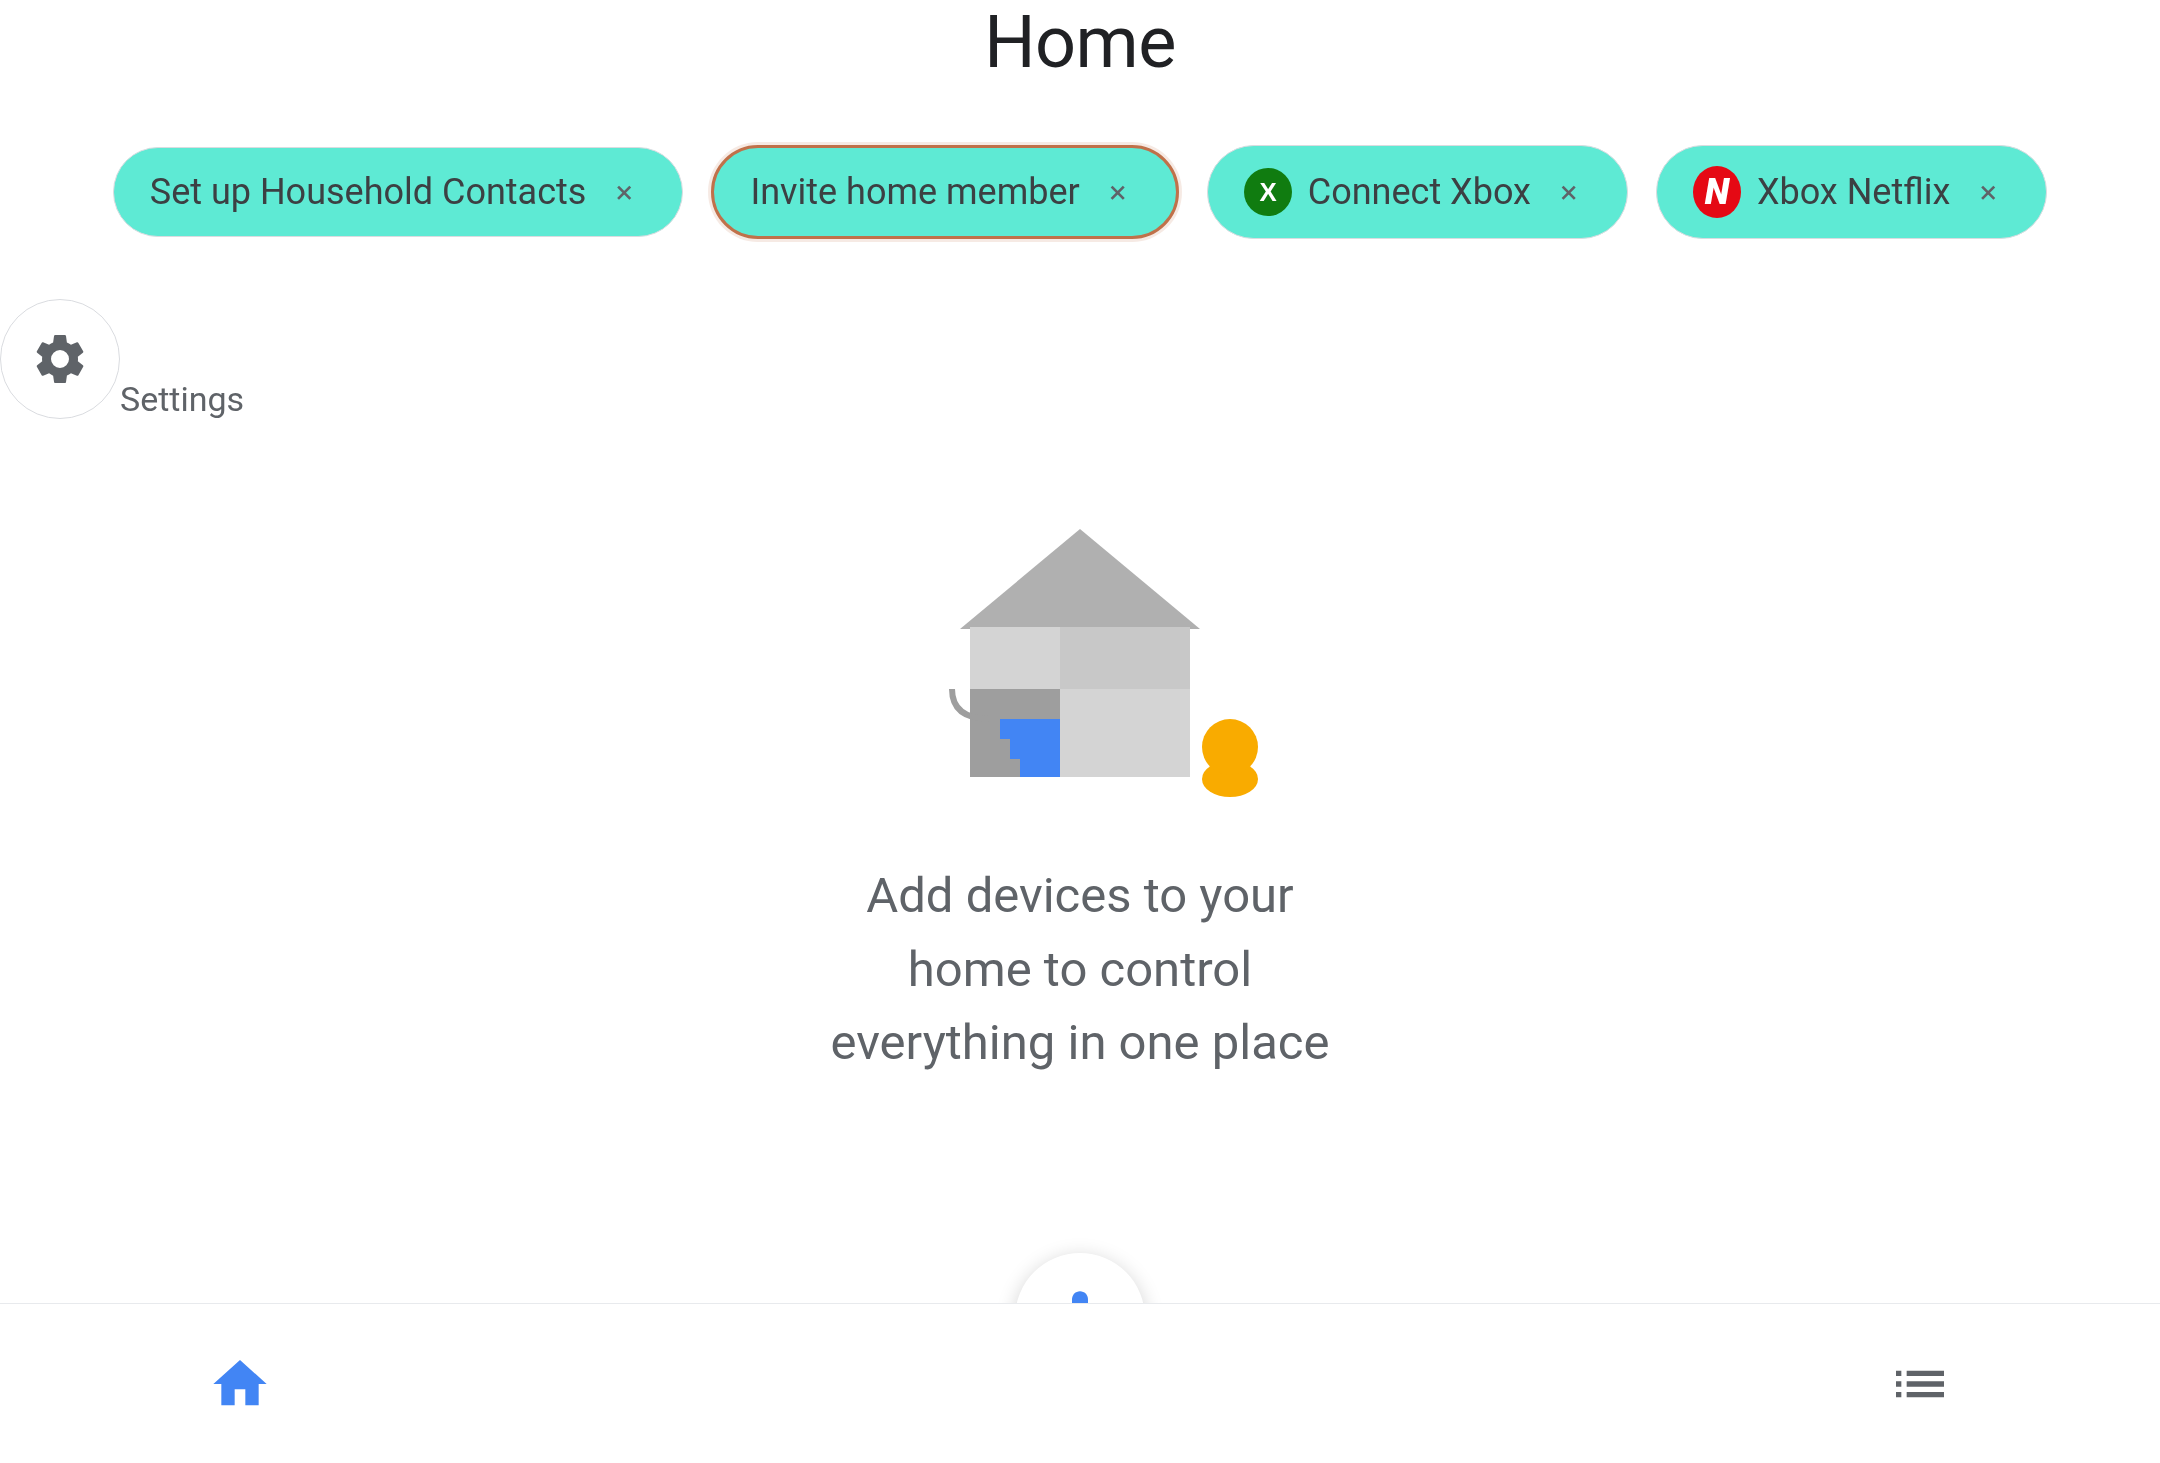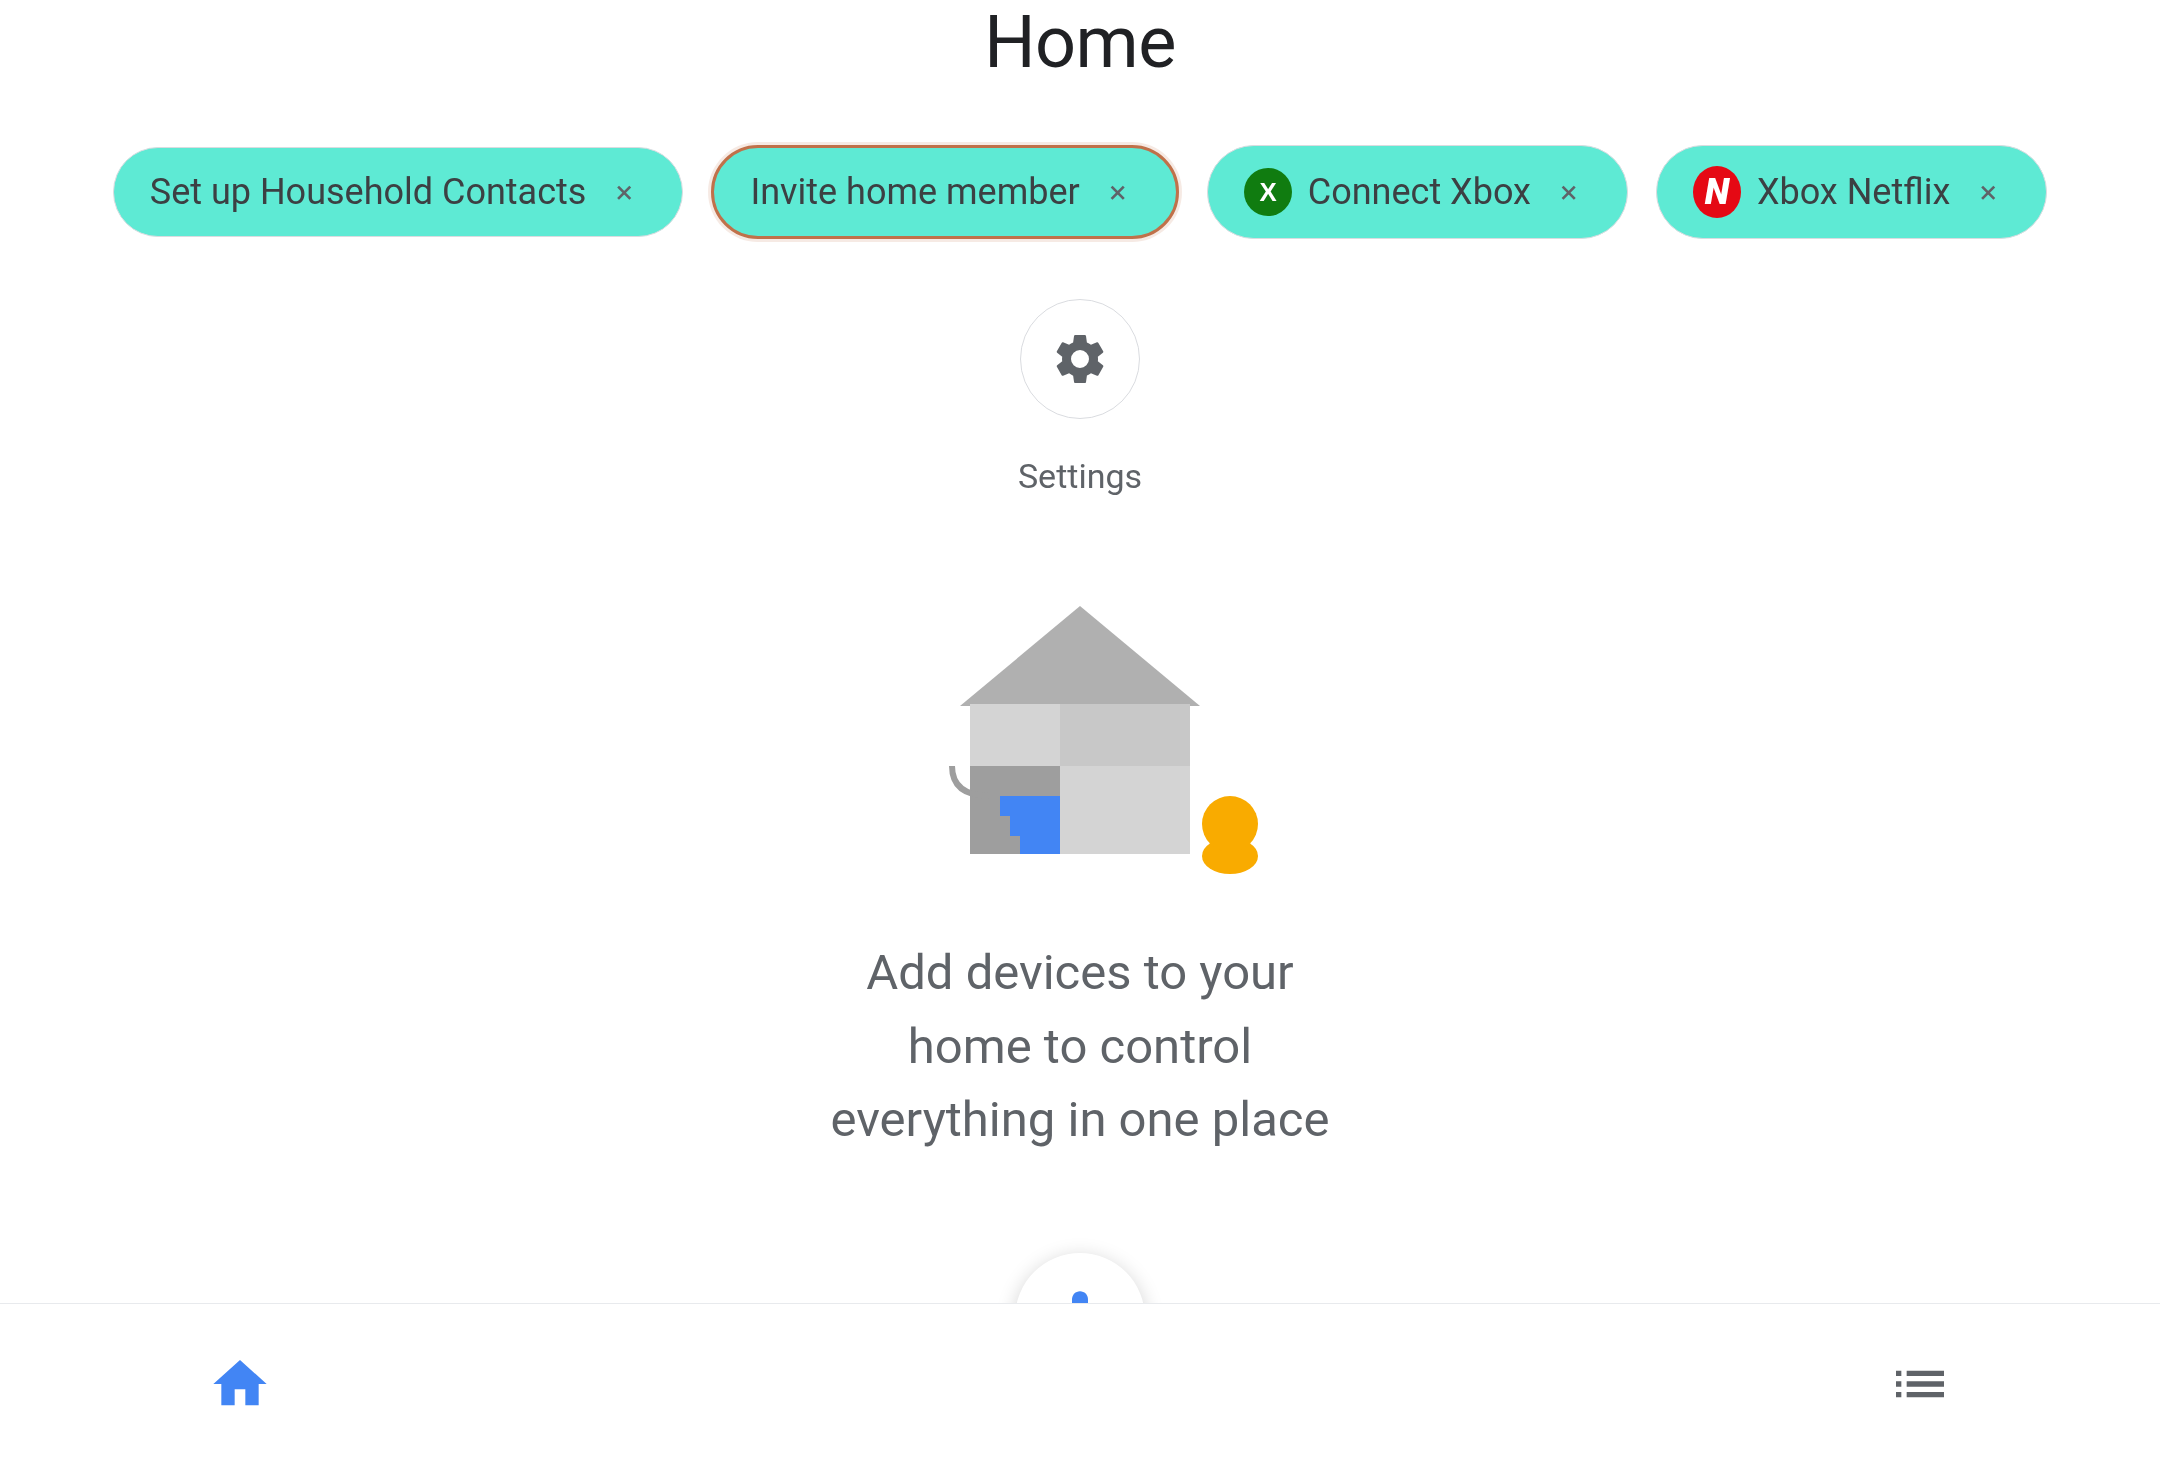--- a/index.html
+++ b/index.html
@@ -69,24 +69,23 @@
       width: 44px;
       height: 44px;
       border-radius: 50%;
       color: #5f6368;
       font-size: 32px;
       cursor: pointer;
     }
 
     .settings-section {
       display: flex;
-      flex-direction: column;
-      align-items: center;
+      flex-direction: row;
+      align-items: flex-end;
       margin-top: 60px;
-      gap: 19px;
     }
 
     .settings-btn {
       display: flex;
       align-items: center;
       justify-content: center;
       width: 120px;
       height: 120px;
       border-radius: 50%;
       border: 1.5px solid #dadce0;

